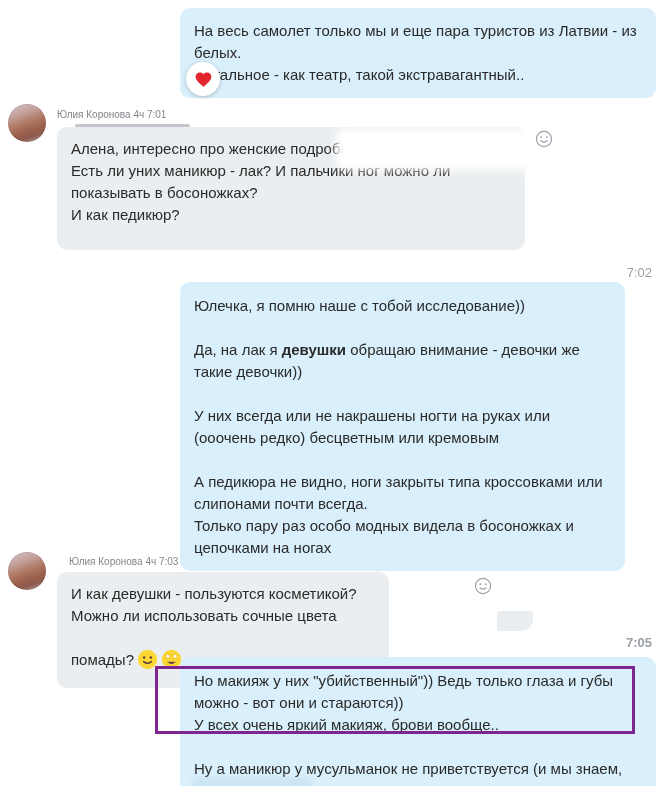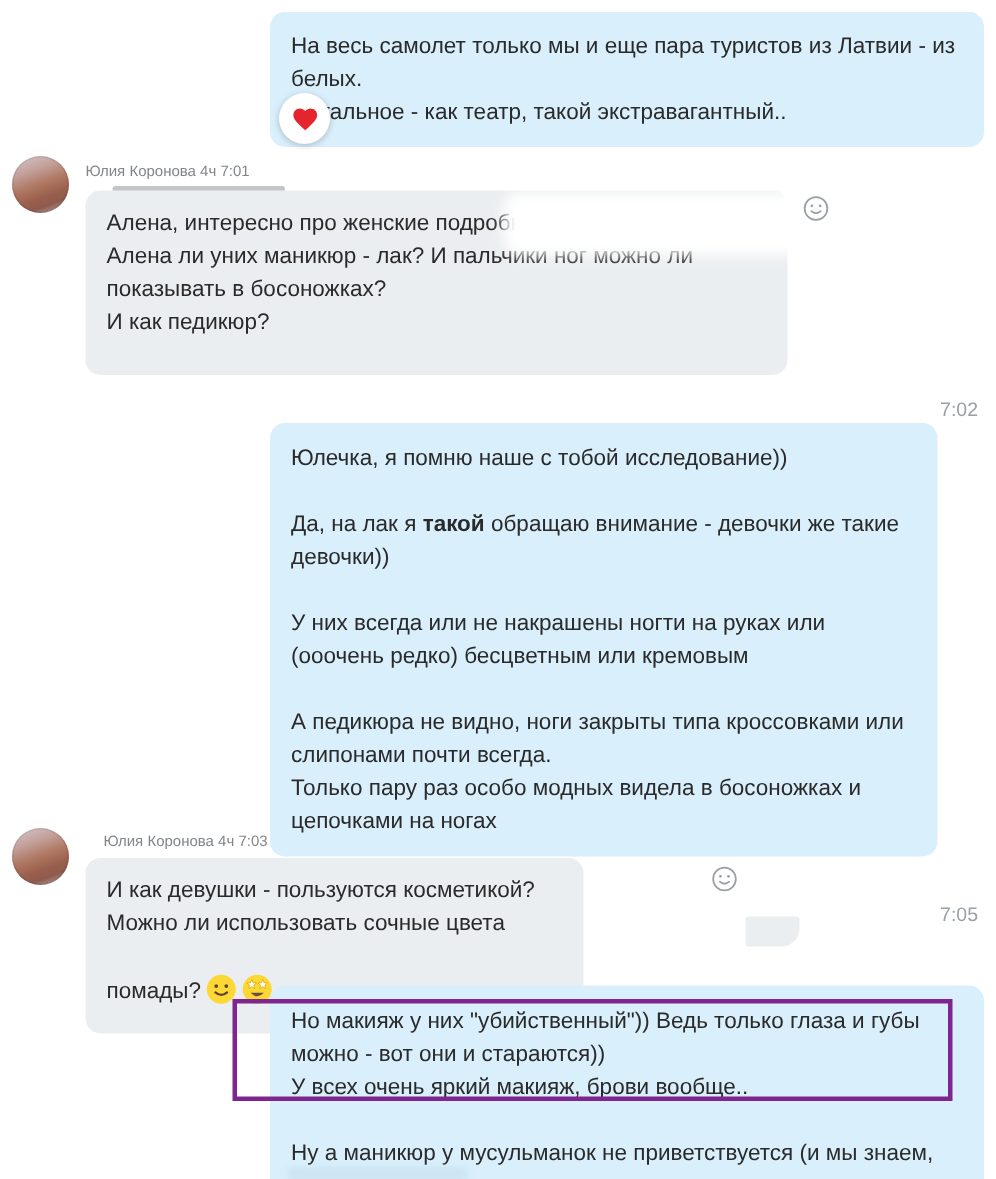--- a/index.html
+++ b/index.html
@@ -25,21 +25,21 @@
     background:linear-gradient(160deg,#d8c9cf 0%,#c2a09a 28%,#b07a65 48%,#9a5f4c 68%,#8e5a4e 80%,#c3b4bc 100%);
     box-shadow:inset 0 0 0 1px rgba(0,0,0,.08);
   }
   #avatar1{left:8px;top:104px;}
   #avatar2{left:8px;top:552px;}
   .sender-header{position:absolute;left:57px;font-size:10px;color:#82868b;}
   #header1{top:109px;}
   #header2{top:556px;margin-left:12px;}
   .timestamp{position:absolute;right:12px;font-size:13px;color:#9aa0a6;}
   #t1{top:265px;}
-  #t2{top:602px;}
+  #t2{top:635px;font-weight:bold;}
   .reaction-badge{
     position:absolute;left:186px;top:62px;width:34px;height:34px;border-radius:50%;
     background:#fff;border:0;box-shadow:0 1px 4px rgba(0,0,0,.22);cursor:pointer;
     display:flex;align-items:center;justify-content:center;padding:0;z-index:6;
   }
   .picker-btn{
     position:absolute;width:20px;height:20px;border:0;background:transparent;padding:0;cursor:pointer;
     display:flex;align-items:center;justify-content:center;
   }
   #picker1{left:534px;top:129px;}
@@ -84,39 +84,39 @@
   </button>
 
   <button class="avatar" id="avatar1"></button>
   <div class="sender-header" id="header1">Юлия Коронова 4ч 7:01</div>
 
   <div class="redaction-strip"></div>
 
   <div class="bubble in" id="in1">
     <p>Алена, интересно про женские подробности</p>
     <div class="redaction-blur"></div>
-    <p>Алена ли уних маникюр - лак? И пальчики ног можно ли показывать в босоножках?
+    <p>Есть ли уних маникюр - лак? И пальчики ног можно ли показывать в босоножках?
 И как педикюр?</p>
   </div>
   <button class="picker-btn" id="picker1">
     <span style="display:flex;">
       <svg width="18" height="18" viewBox="0 0 20 20">
         <circle cx="10" cy="10" r="8.4" fill="none" stroke="#9aa0a6" stroke-width="1.3"></circle>
         <circle cx="7" cy="8" r="1" fill="#9aa0a6"></circle>
         <circle cx="13" cy="8" r="1" fill="#9aa0a6"></circle>
         <path d="M6.5 12 q3.5 3 7 0" fill="none" stroke="#9aa0a6" stroke-width="1.3" stroke-linecap="round"></path>
       </svg>
     </span>
   </button>
 
   <div class="timestamp" id="t1">7:02</div>
 
   <div class="bubble out" id="out2">
     <p>Юлечка, я помню наше с тобой исследование))</p>
-    <p><span>Да, на лак я </span><b>такой</b><span> обращаю внимание - девочки же такие девочки))</span></p>
+    <p><span>Да, на лак я </span><b>девушки</b><span> обращаю внимание - девочки же такие девочки))</span></p>
     <p>У них всегда или не накрашены ногти на руках или (ооочень редко) бесцветным или кремовым</p>
     <p>А педикюра не видно, ноги закрыты типа кроссовками или слипонами почти всегда.
 Только пару раз особо модных видела в босоножках и цепочками на ногах</p>
   </div>
 
   <button class="avatar" id="avatar2"></button>
   <div class="sender-header" id="header2">Юлия Коронова 4ч 7:03</div>
 
   <div class="bubble in" id="in2">
     <p><span>И как девушки - пользуются косметикой? Можно ли использовать сочные цвета помады?</span><span class="emoji" style="display:inline-block;">

